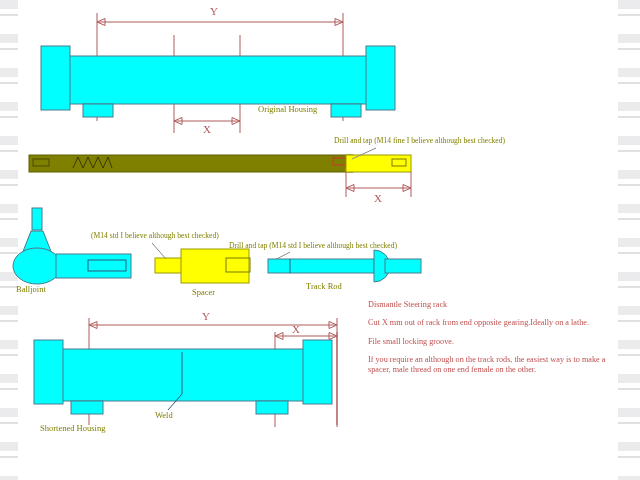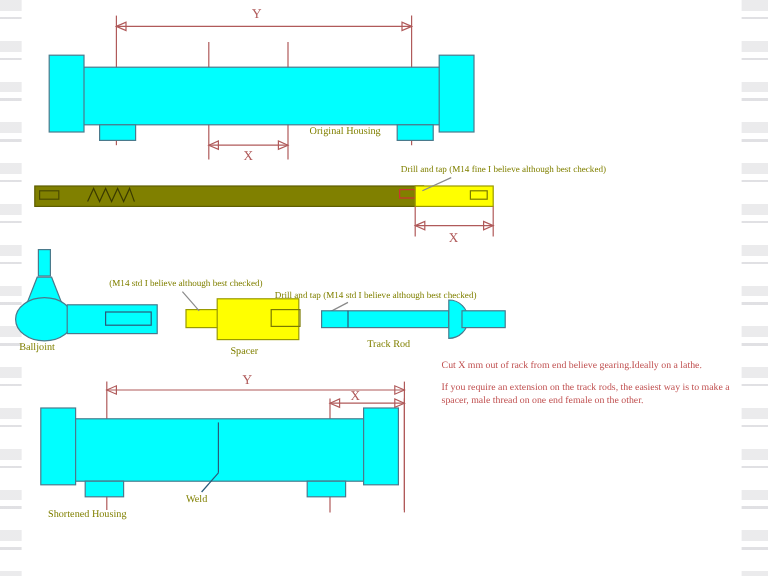--- a/index.html
+++ b/index.html
@@ -212,17 +212,19 @@
 
       <line x1="182" y1="352" x2="182" y2="394" stroke="#2a5a7a" stroke-width="1"></line>
       <line x1="182" y1="394" x2="168" y2="410" stroke="#2a5a7a" stroke-width="1"></line>
       <text class="partlabel" x="155" y="418">Weld</text>
 
       <text class="partlabel" x="40" y="431">Shortened Housing</text>
     </g>
   </svg>
 
   <div class="instructions">
-    <p>Cut X mm out of rack from end believe gearing.Ideally on a lathe.</p>
-    <p>If you require an extension on the track rods, the easiest way is to make a spacer, male thread on one end female on the other.</p>
+    <p>Dismantle Steering rack</p>
+    <p>Cut X mm out of rack from end opposite gearing.Ideally on a lathe.</p>
+    <p>File small locking groove.</p>
+    <p>If you require an although on the track rods, the easiest way is to make a spacer, male thread on one end female on the other.</p>
   </div>
 
 </div>
 
 </body></html>

